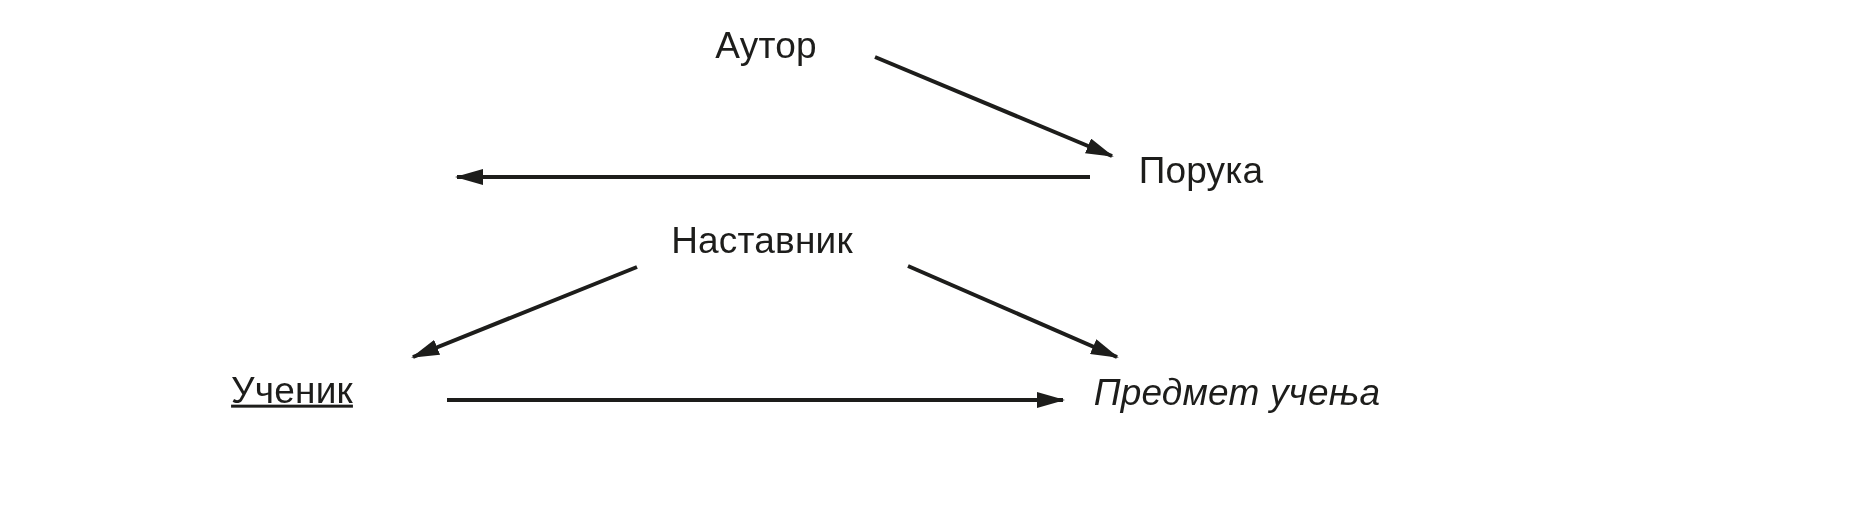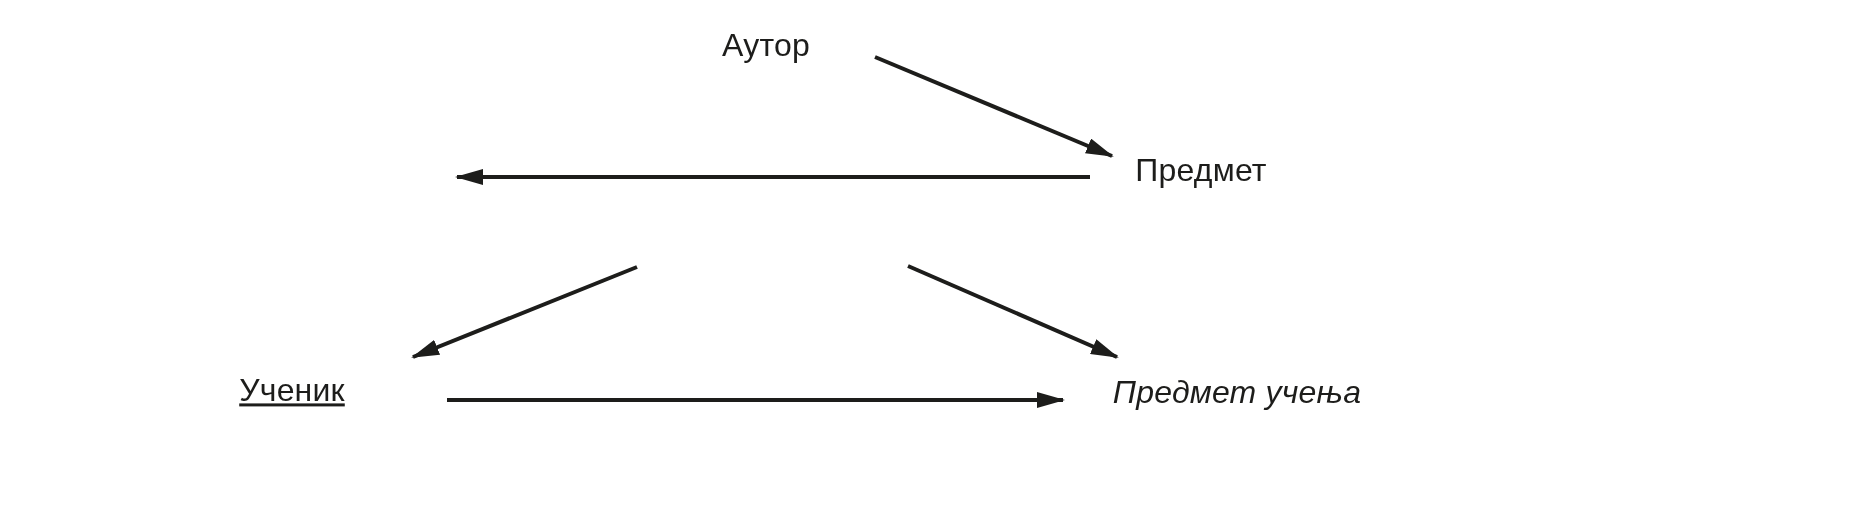--- a/index.html
+++ b/index.html
@@ -27,21 +27,21 @@
     position: absolute;
     left: 0;
     top: 0;
     width: 100%;
     height: 100%;
     pointer-events: none;
   }
   .node-label {
     position: absolute;
     transform: translate(-50%, -50%);
-    font-size: 32px;
+    font-size: 37px;
     line-height: 1.1;
     white-space: nowrap;
     letter-spacing: 0.2px;
   }
 </style>
 </head>
 <body>
 
 <div class="diagram-wrap" style="background: rgb(255, 255, 255);">
   <svg viewBox="0 0 1857 522" xmlns="http://www.w3.org/2000/svg">
@@ -53,17 +53,18 @@
     <g>
         <line x1="875" y1="57" x2="1112" y2="156" stroke="#1d1d1b" stroke-width="4" marker-end="url(#arrowhead)"></line>
         <line x1="1090" y1="177" x2="457" y2="177" stroke="#1d1d1b" stroke-width="4" marker-end="url(#arrowhead)"></line>
         <line x1="637" y1="267" x2="413" y2="357" stroke="#1d1d1b" stroke-width="4" marker-end="url(#arrowhead)"></line>
         <line x1="908" y1="266" x2="1117" y2="357" stroke="#1d1d1b" stroke-width="4" marker-end="url(#arrowhead)"></line>
         <line x1="447" y1="400" x2="1063" y2="400" stroke="#1d1d1b" stroke-width="4" marker-end="url(#arrowhead)"></line>
       </g>
   </svg>
   <div class="label-layer">
       <div class="node-label" style="left: 766px; top: 46px; color: rgb(29, 29, 27);">Аутор</div>
-      <div class="node-label" style="left: 1201px; top: 171px; color: rgb(29, 29, 27);">Предмет</div>
+      <div class="node-label" style="left: 1201px; top: 171px; color: rgb(29, 29, 27);">Порука</div>
+      <div class="node-label" style="left: 762px; top: 241px; color: rgb(29, 29, 27);">Наставник</div>
       <div class="node-label" style="left: 292px; top: 391px; color: rgb(29, 29, 27); text-decoration: underline;">Ученик</div>
       <div class="node-label" style="left: 1237px; top: 393px; color: rgb(29, 29, 27); font-style: italic;">Предмет учења</div>
     </div>
 </div>
 
 </body></html>

